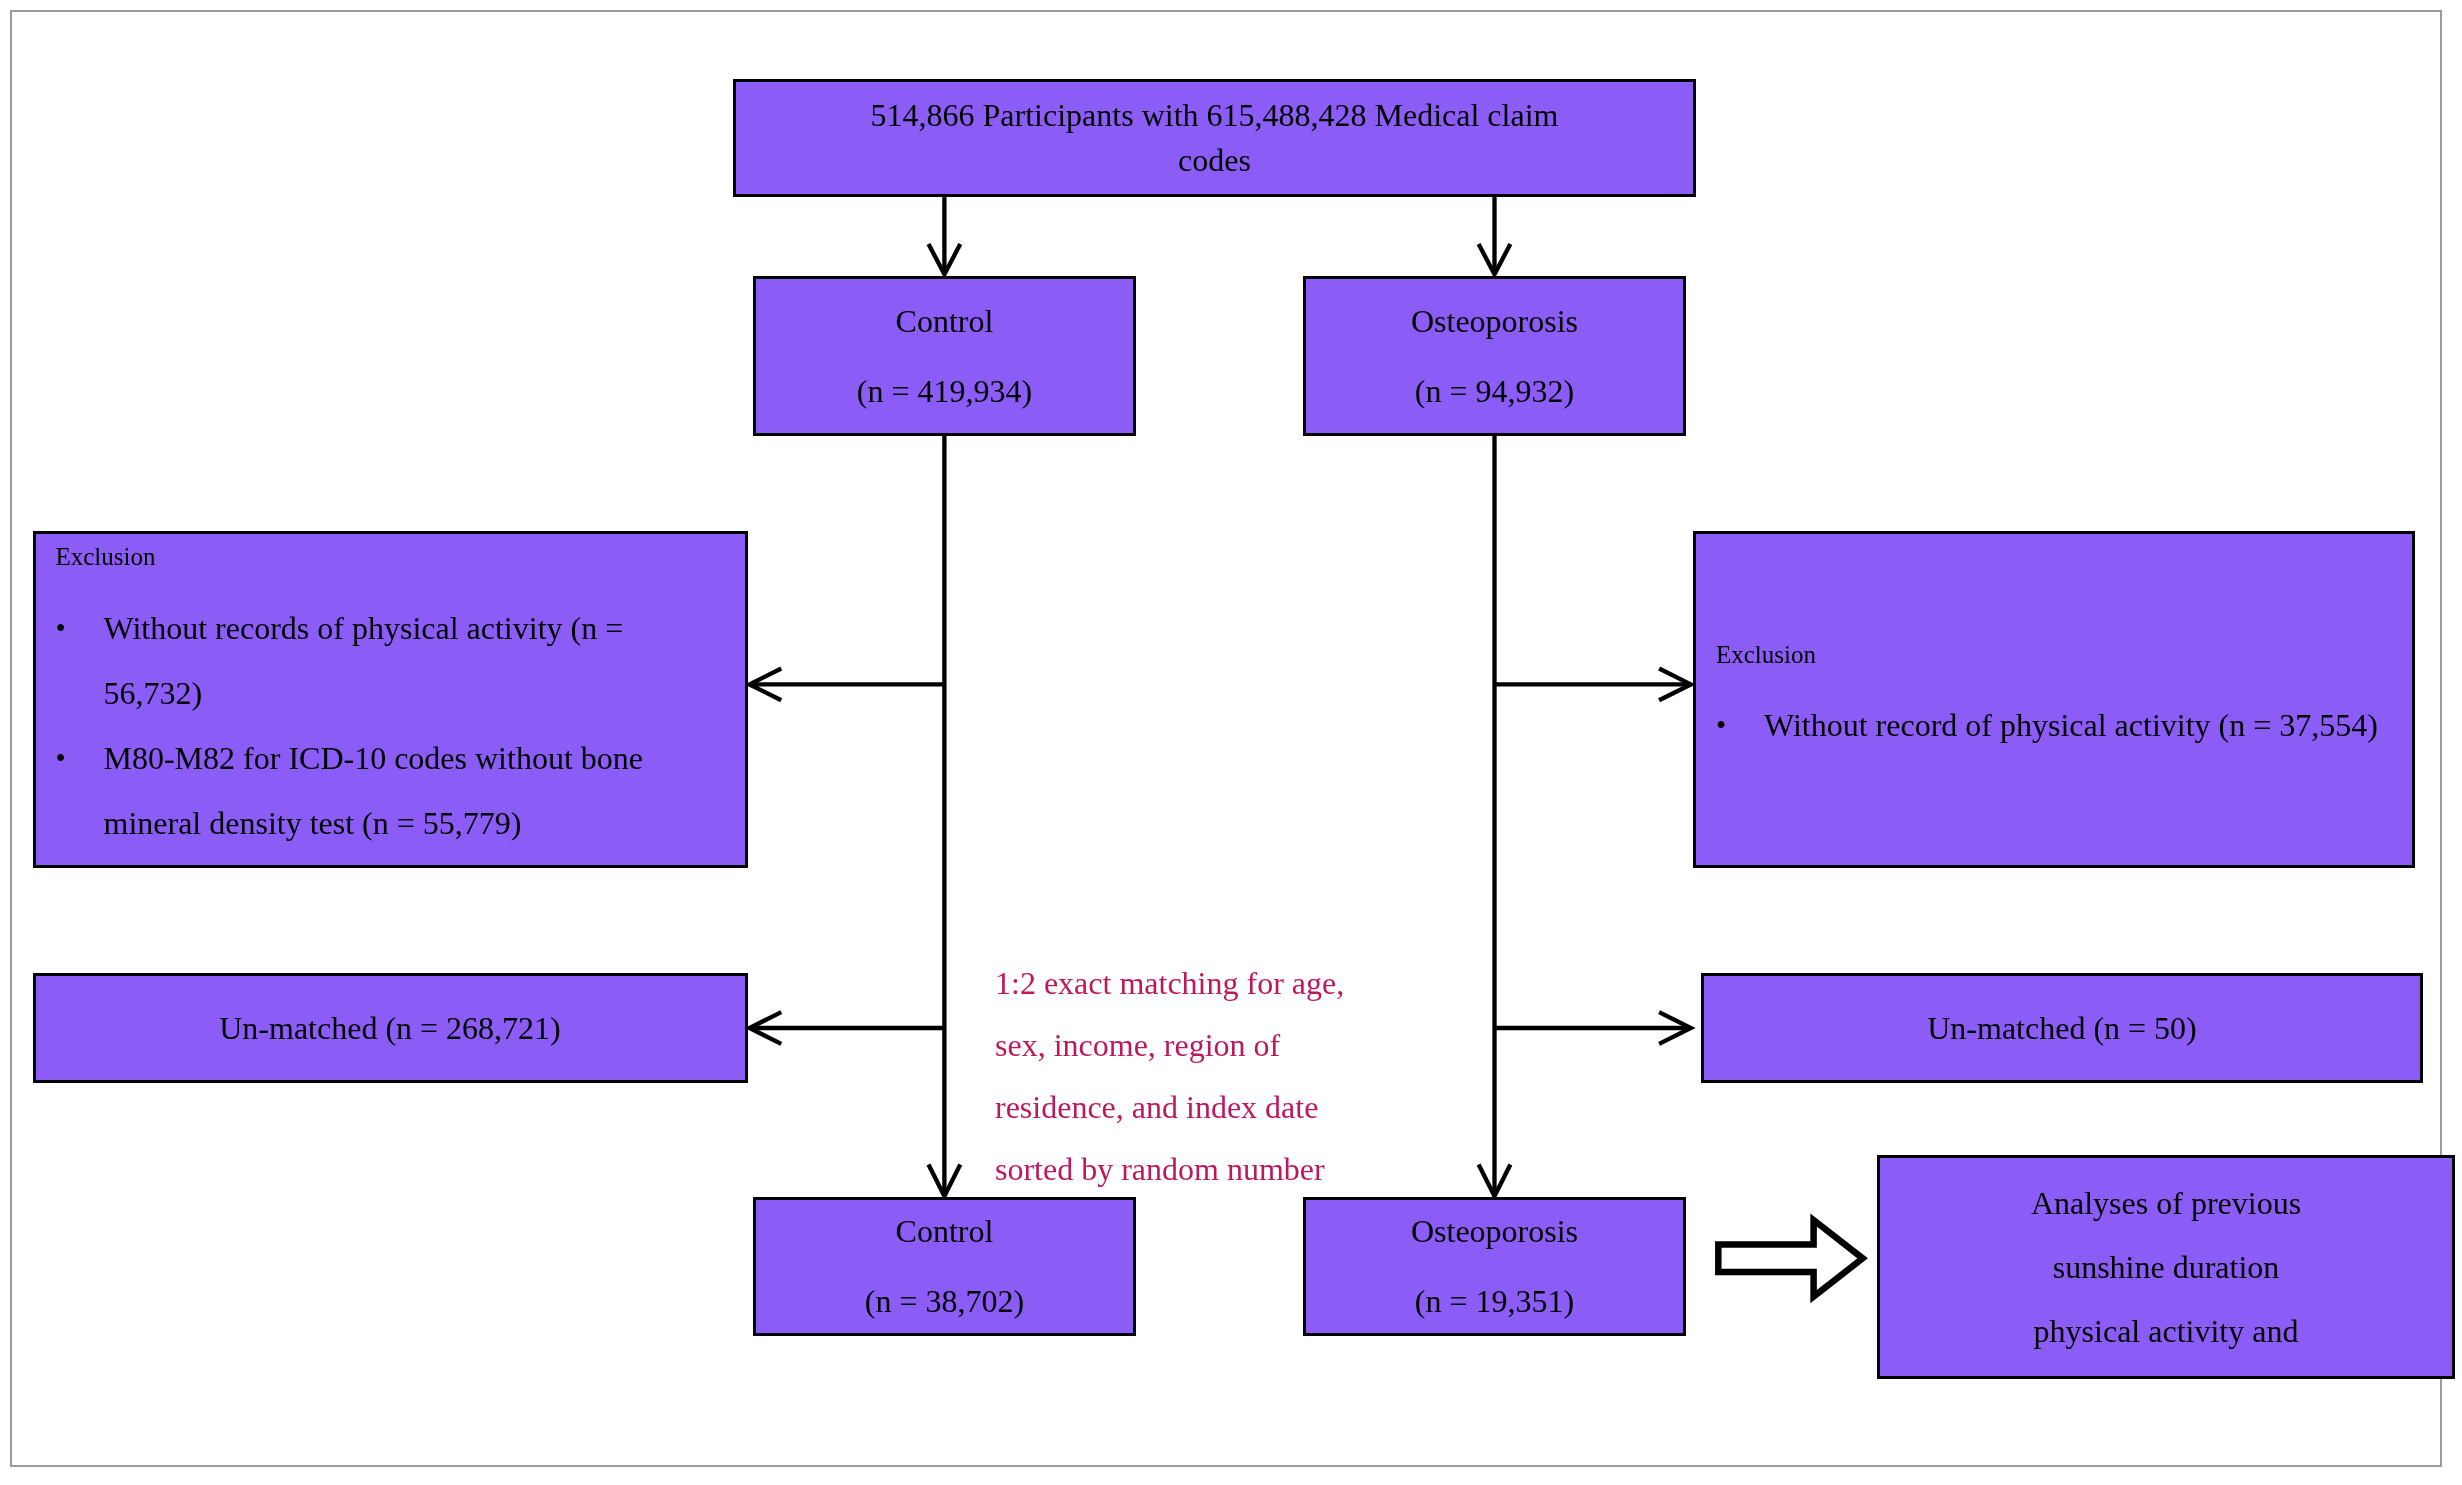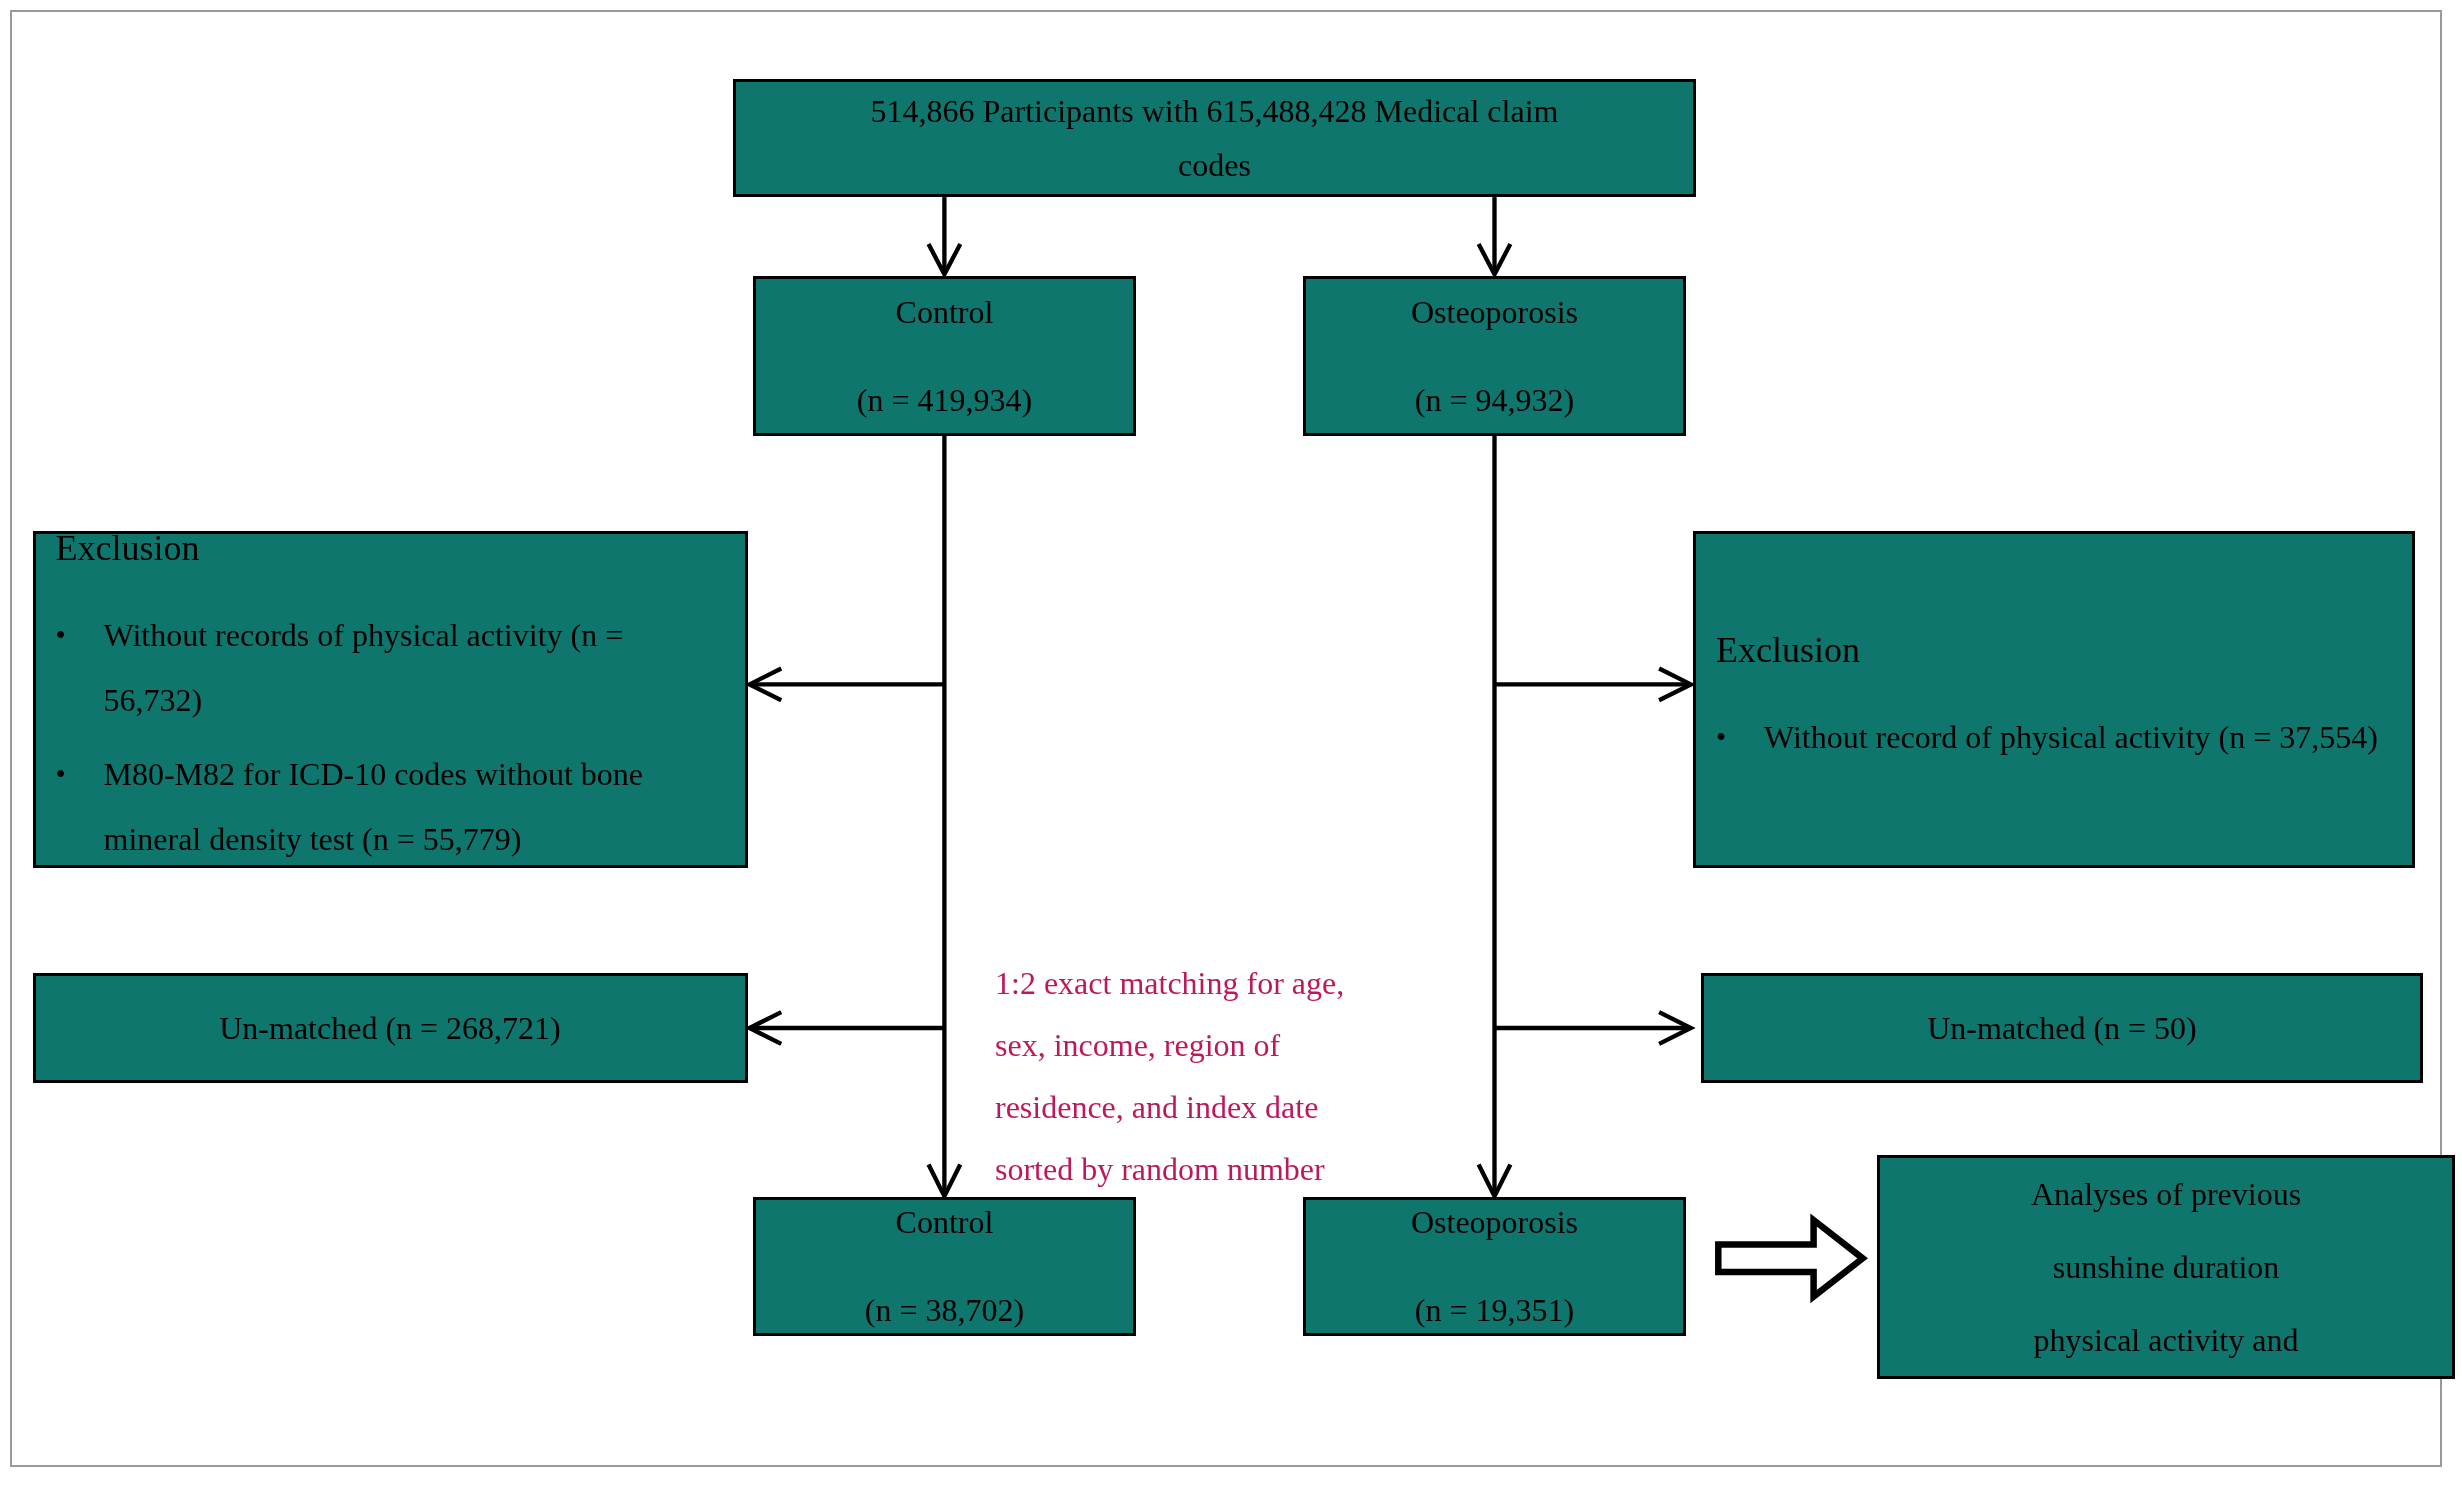--- a/index.html
+++ b/index.html
@@ -24,26 +24,25 @@
     top: 10px;
     width: 2432px;
     height: 1457px;
     border: 2.2px solid #9a9a9a;
     box-sizing: border-box;
   }
   .node {
     position: absolute;
     box-sizing: border-box;
     border: 3.6px solid #000000;
-    background: #0f766e;
+    background: #8b5cf6;
     display: flex;
     flex-direction: column;
     justify-content: center;
     color: #000000;
-    gap: 9px;
   }
   .node.center { align-items: center; text-align: center; }
   .node.leftal { align-items: flex-start; text-align: left; }
 
   .line1, .line2 { display: block; width: 100%; }
 
   
   #node-top {
     left: 733px; top: 79px; width: 963px; height: 118px;
     font-size: 32px; line-height: 45px;
@@ -81,21 +80,21 @@
     left: 1303px; top: 1197px; width: 383px; height: 139px;
     font-size: 32px;
   }
   #node-analyses {
     left: 1877px; top: 1155px; width: 578px; height: 224px;
     font-size: 32px; line-height: 64px;
   }
 
   .gapline { height: 33px; }
 
-  .excl-title { font-size: 36px; margin-bottom: 24.6px; }
+  .excl-title { font-size: 25px; margin-bottom: 24.6px; }
   .excl-item {
     display: flex;
     align-items: flex-start;
     font-size: 32px;
     line-height: 65px;
   }
   .excl-bullet {
     width: 48px;
     flex: 0 0 48px;
     text-align: left;

